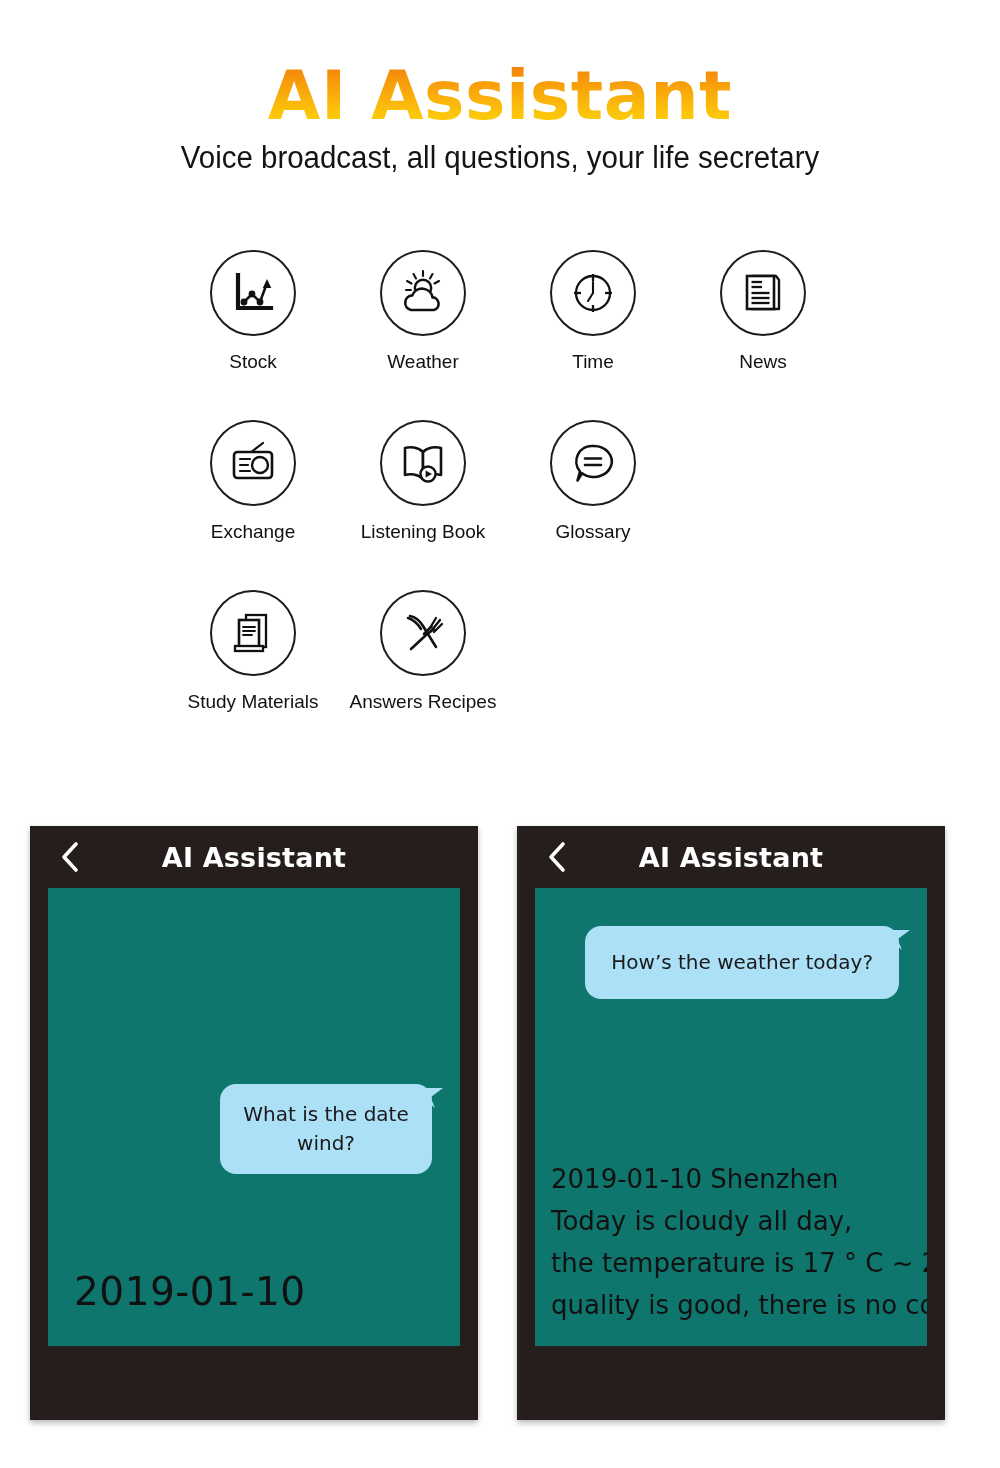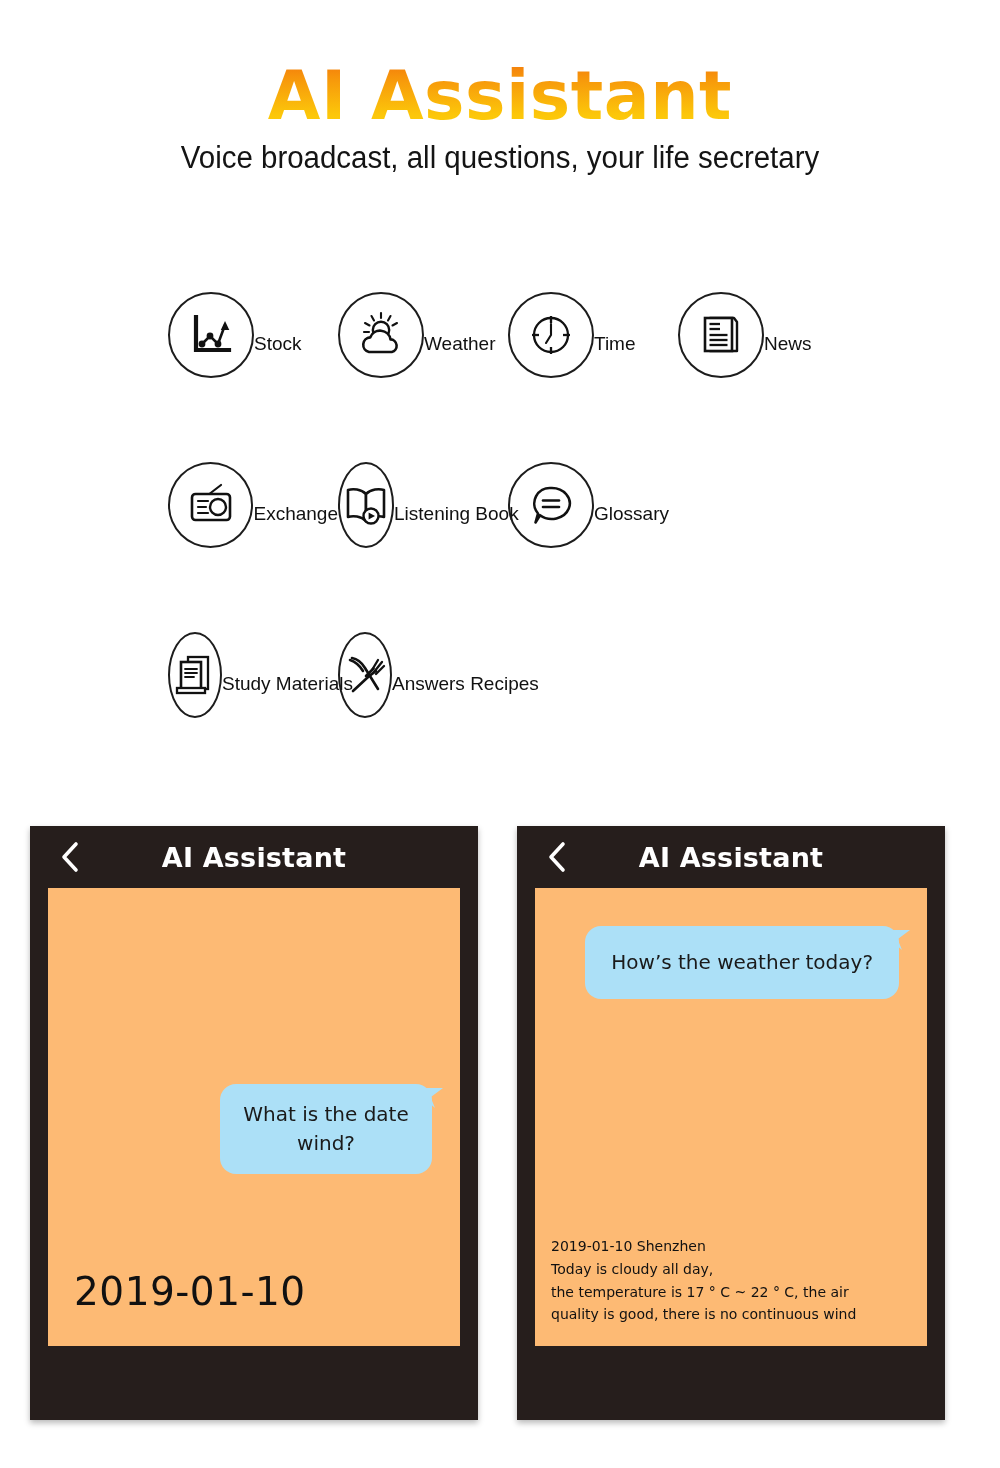--- a/index.html
+++ b/index.html
@@ -55,21 +55,21 @@
     width: 680px;
   }
   .grid-row {
     display: flex;
     width: 680px;
     height: 170px;
   }
   .grid-cell {
     width: 170px;
     display: flex;
-    flex-direction: row;
+    flex-direction: column;
     align-items: center;
   }
   .icon-circle {
     width: 86px;
     height: 86px;
     border: 2px solid #1d1d1d;
     border-radius: 50%;
     box-sizing: border-box;
     display: flex;
     align-items: center;
@@ -115,21 +115,21 @@
     font-weight: bold;
     font-family: "DejaVu Sans", sans-serif;
     letter-spacing: 0.2px;
   }
   .phone-screen {
     position: absolute;
     left: 18px;
     right: 18px;
     top: 62px;
     bottom: 74px;
-    background: #fdba74;
+    background: #0f766e;
     overflow: hidden;
     padding-left: 36px;
   }
 
   
   .bubble-wrap {
     position: absolute;
     display: flex;
     justify-content: flex-end;
   }
@@ -162,21 +162,21 @@
     font-size: 39px;
     color: #111111;
     font-family: "DejaVu Sans", sans-serif;
     letter-spacing: 0.5px;
   }
   .answer-block {
     position: absolute;
     left: 16px;
     right: 8px;
     bottom: 20px;
-    font-size: 14px;
+    font-size: 26px;
     line-height: 1.62;
     color: #111111;
     font-family: "DejaVu Sans", sans-serif;
   }
   .answer-block div { white-space: nowrap; }
 </style>
 </head>
 <body>
 
 <div class="hero">

